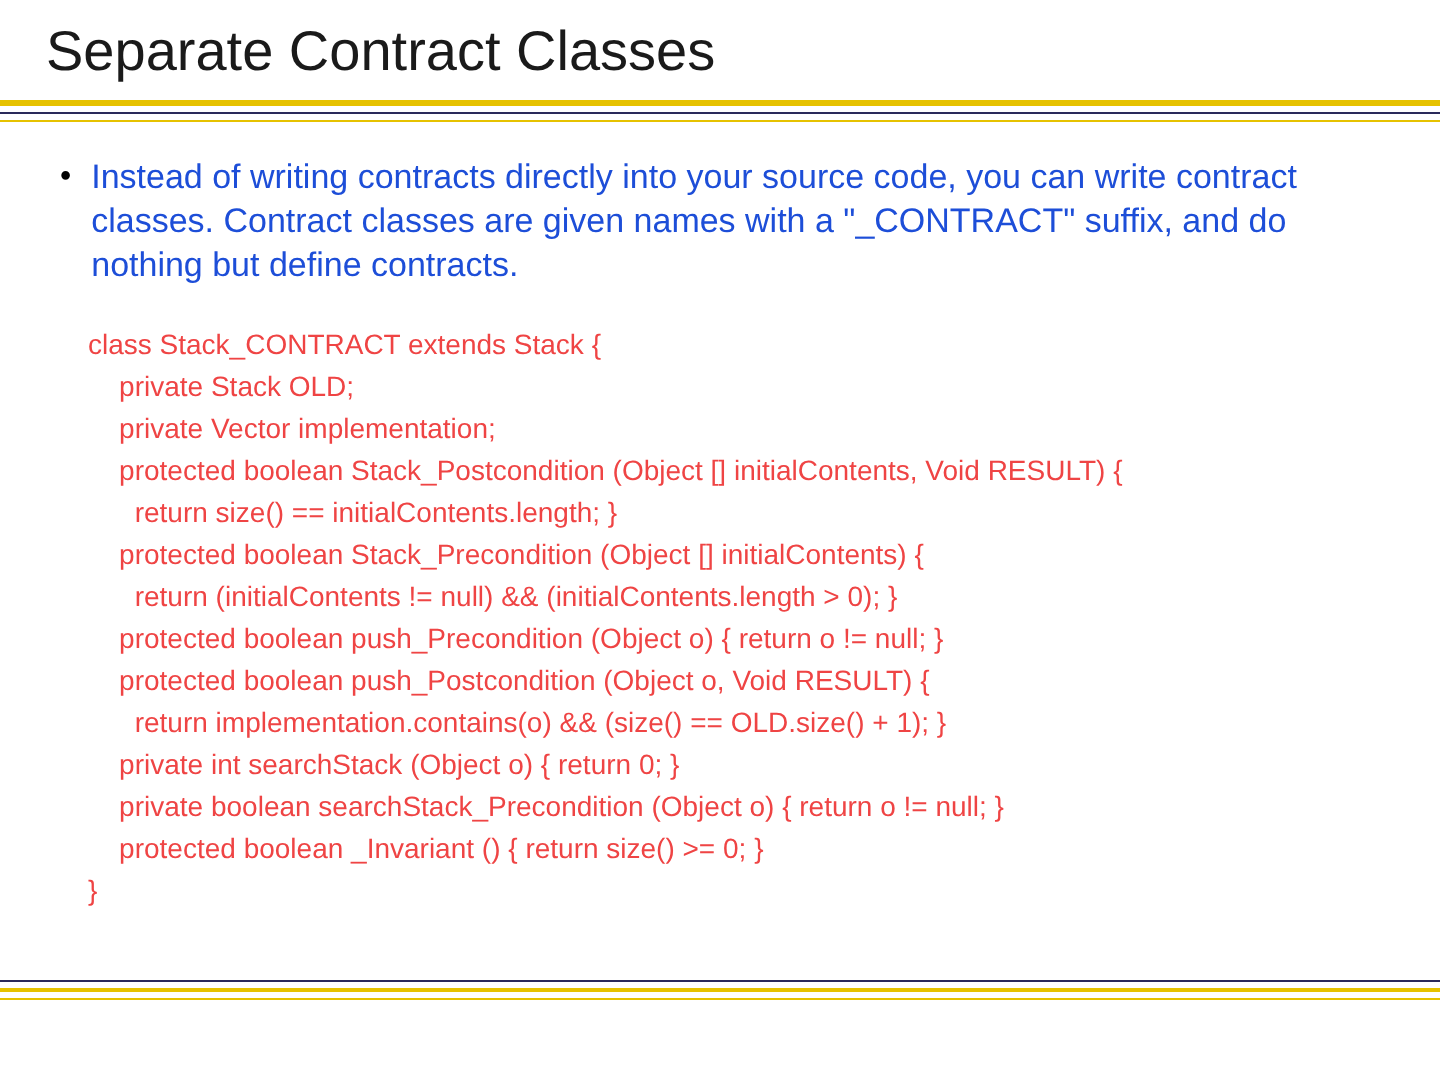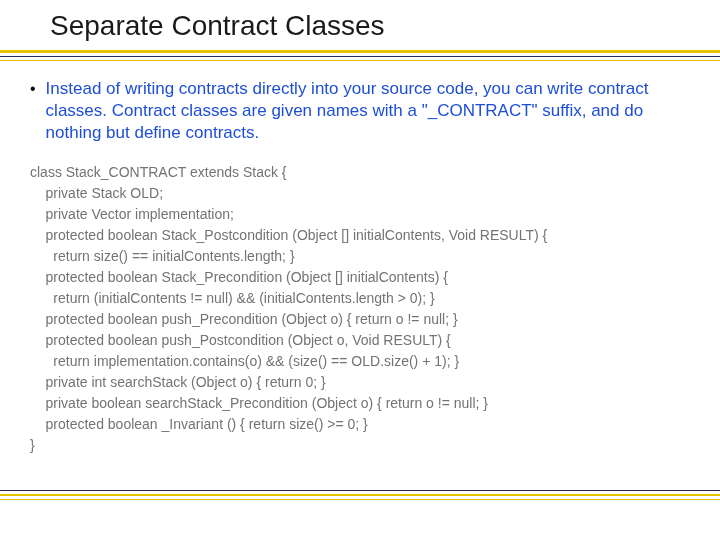--- a/index.html
+++ b/index.html
@@ -10,21 +10,21 @@
     font-family: Arial, Helvetica, sans-serif;
     position: relative;
     overflow: hidden;
   }
   .slide {
     width: 100%;
     height: 100%;
     position: relative;
   }
   .title-area {
-    padding: 10px 0 0 50px;
+    padding: 10px 0 0 23px;
   }
   .title {
     font-size: 28px;
     color: #1a1a1a;
     font-weight: normal;
   }
   .underline-group {
     position: absolute;
     top: 50px;
     left: 0;
@@ -102,25 +102,26 @@
     font-size: 16px;
     line-height: 22px;
     color: #000;
   }
   .bullet-text {
     font-size: 17px;
     line-height: 22px;
     color: #1d4ed8;
   }
   .code-block {
+    margin-left: 14px;
     margin-top: 10px;
     font-family: Arial, Helvetica, sans-serif;
     font-size: 14px;
     line-height: 21px;
-    color: #737373;
+    color: #ef4444;
     white-space: pre;
   }
 </style>
 </head>
 <body>
 
 <div class="slide">
 
   <div class="title-area">
     <h1 class="title">Separate Contract Classes</h1>

